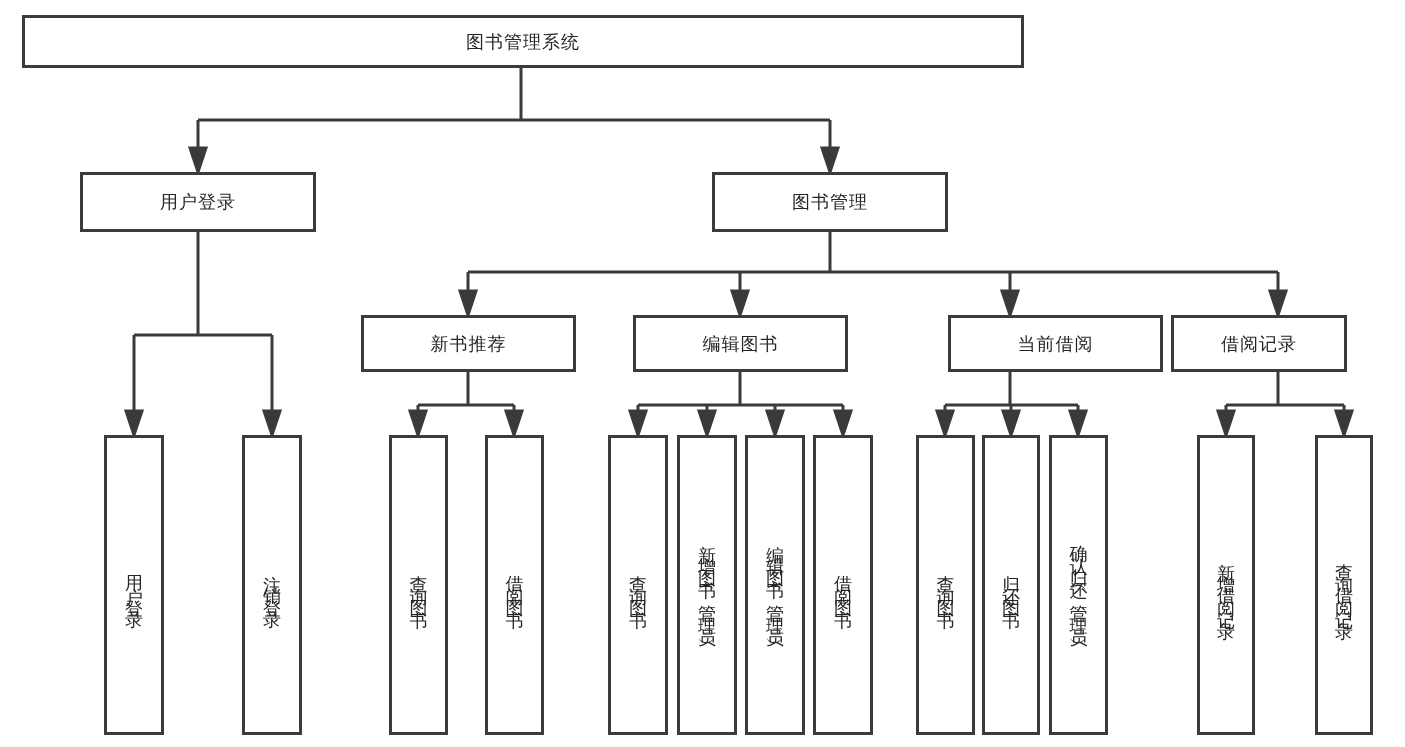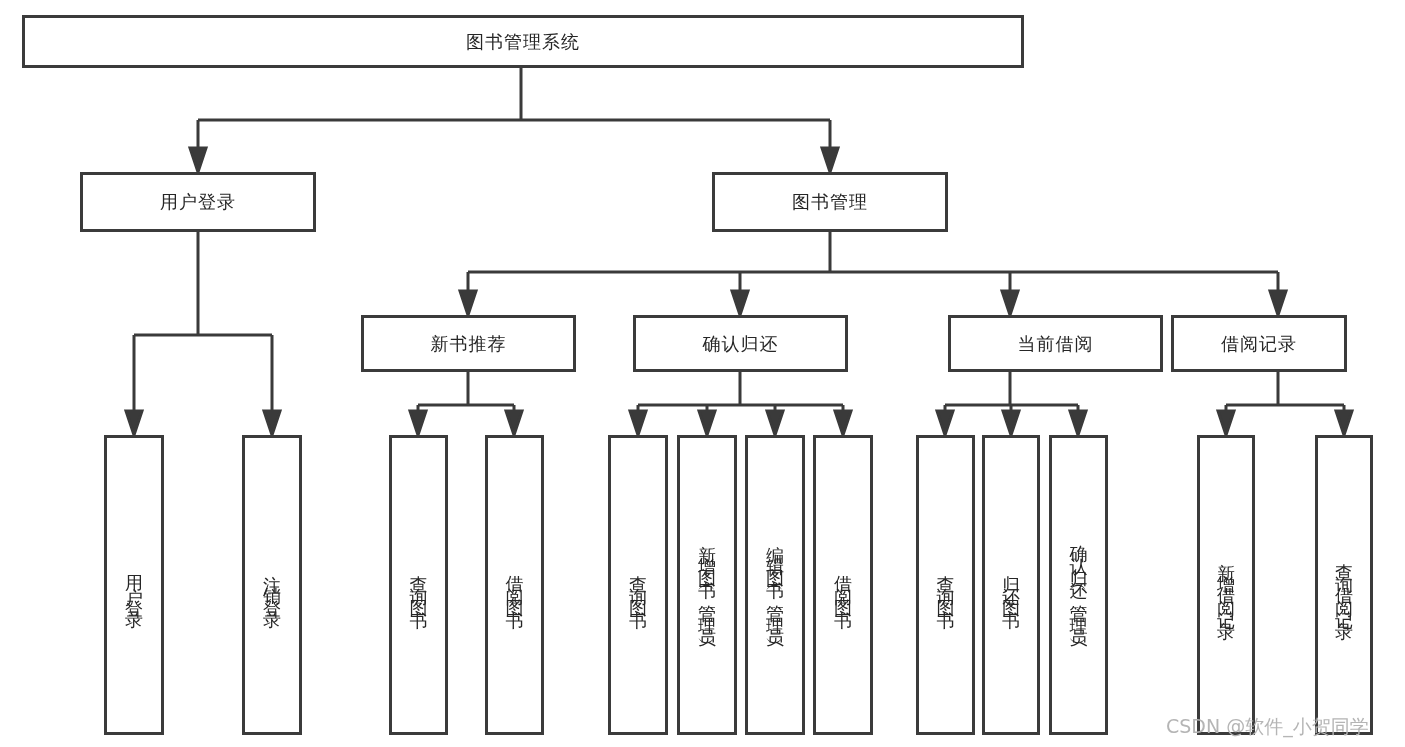--- a/index.html
+++ b/index.html
@@ -97,21 +97,21 @@
       <polygon points="1336,411 1352,411 1344,435"></polygon>
     </g>
   </svg>
 
   <div class="hbox" style="left:22px; top:15px; width:1002px; height:53px;">图书管理系统</div>
 
   <div class="hbox" style="left:80px; top:172px; width:236px; height:60px;">用户登录</div>
   <div class="hbox" style="left:712px; top:172px; width:236px; height:60px;">图书管理</div>
 
   <div class="hbox" style="left:361px; top:315px; width:215px; height:57px;">新书推荐</div>
-  <div class="hbox" style="left:633px; top:315px; width:215px; height:57px;">确认归还</div>
+  <div class="hbox" style="left:633px; top:315px; width:215px; height:57px;">编辑图书</div>
   <div class="hbox" style="left:948px; top:315px; width:215px; height:57px;">当前借阅</div>
   <div class="hbox" style="left:1171px; top:315px; width:176px; height:57px;">借阅记录</div>
 
   <div class="vbox" style="left:104px;">用户登录</div>
   <div class="vbox" style="left:242px;">注销登录</div>
 
   <div class="vbox" style="left:389px; width:59px;">查询图书</div>
   <div class="vbox" style="left:485px; width:59px;">借阅图书</div>
 
   <div class="vbox" style="left:608px;">查询图书</div>
@@ -119,15 +119,14 @@
   <div class="vbox" style="left:745px;">编辑图书（管理员）</div>
   <div class="vbox" style="left:813px;">借阅图书</div>
 
   <div class="vbox" style="left:916px; width:59px;">查询图书</div>
   <div class="vbox" style="left:982px; width:58px;">归还图书</div>
   <div class="vbox" style="left:1049px; width:59px;">确认归还（管理员）</div>
 
   <div class="vbox" style="left:1197px; width:58px;">新增借阅记录</div>
   <div class="vbox" style="left:1315px; width:58px;">查询借阅记录</div>
 
-  <div class="watermark">CSDN @软件_小贺同学</div>
 
 </div>
 
 </body></html>

